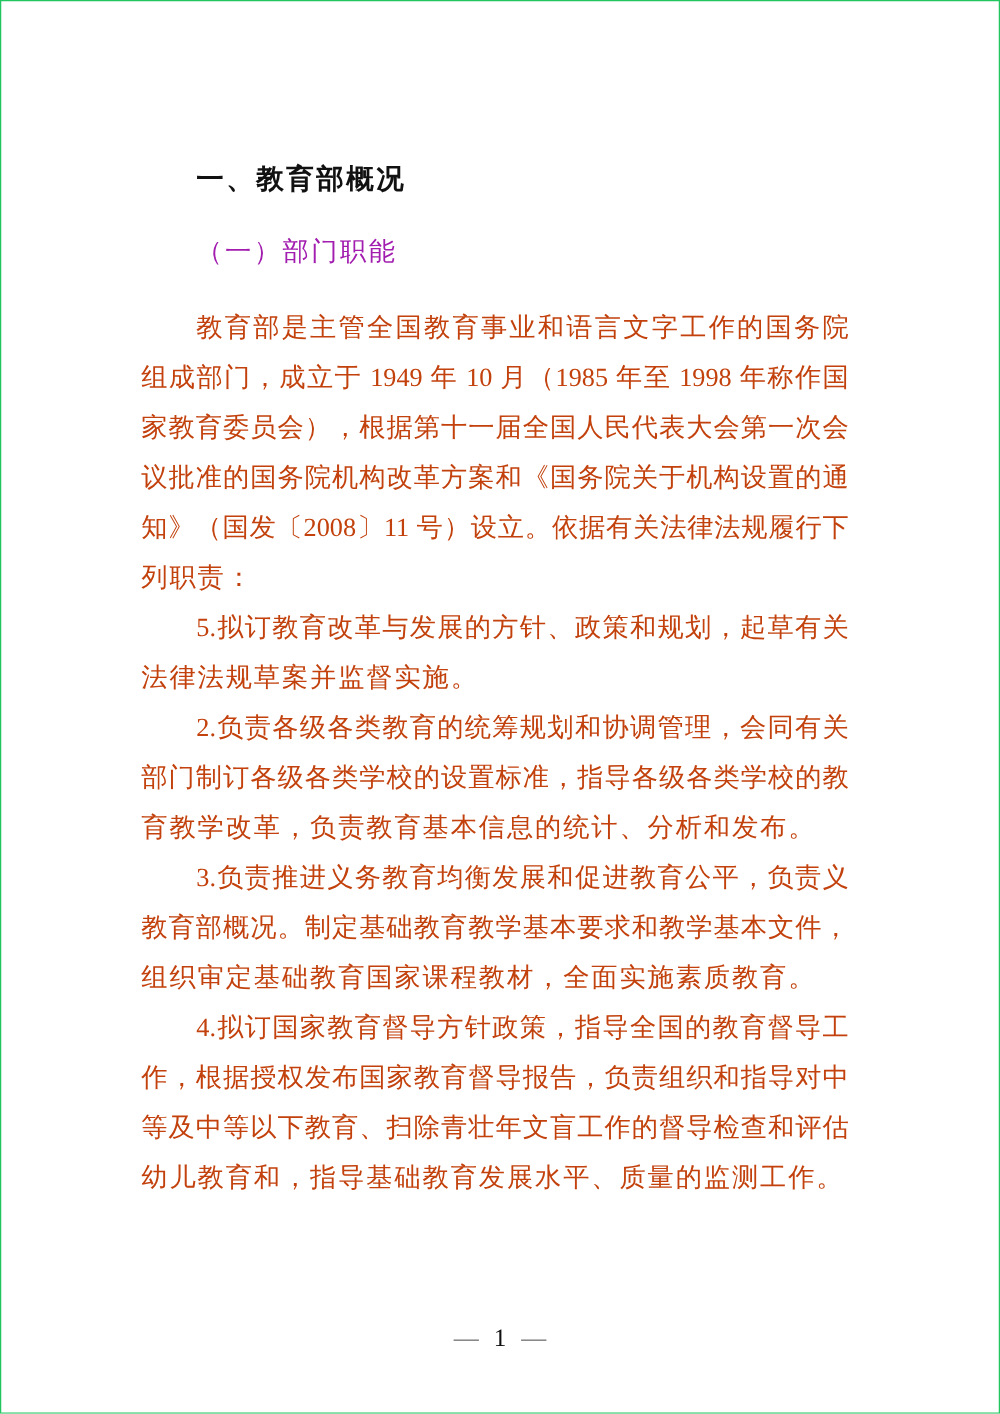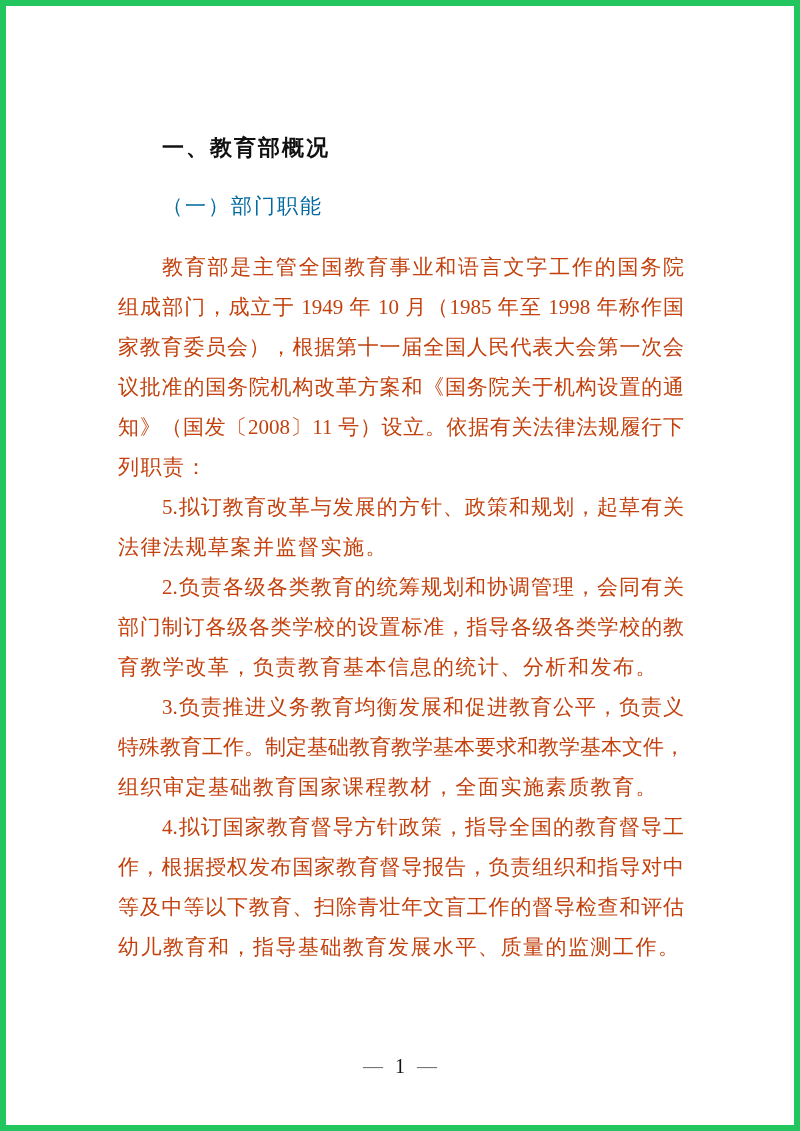--- a/index.html
+++ b/index.html
@@ -6,21 +6,21 @@
     margin: 0;
     padding: 0;
     background: #ffffff;
   }
   .page {
     position: relative;
     width: 800px;
     height: 1131px;
     box-sizing: border-box;
     background: #ffffff;
-    border: 6px solid #22c55e;
+    border: 1px solid #22c55e;
     overflow: hidden;
     font-family: "Liberation Serif", "DejaVu Serif", serif;
     color: #1a1a1a;
   }
   .content {
     position: absolute;
     left: 112px;
     top: 128px;
     width: 566px;
   }
@@ -35,21 +35,21 @@
     color: #111111;
   }
   .doc-subtitle {
     margin: 0 0 28px 0;
     padding-left: 44px;
     font-family: "Liberation Serif", "DejaVu Serif", serif;
     font-weight: 400;
     font-size: 21px;
     line-height: 25px;
     letter-spacing: 2px;
-    color: #0369a1;
+    color: #a21caf;
   }
   .para {
     margin: 0;
     padding: 0;
   }
   .line {
     height: 40px;
     line-height: 40px;
     font-size: 21px;
     color: #c2410c;
@@ -108,21 +108,21 @@
     </div>
 
     <div class="para">
       <div class="line first">2.负责各级各类教育的统筹规划和协调管理，会同有关</div>
       <div class="line">部门制订各级各类学校的设置标准，指导各级各类学校的教</div>
       <div class="line last">育教学改革，负责教育基本信息的统计、分析和发布。</div>
     </div>
 
     <div class="para">
       <div class="line first">3.负责推进义务教育均衡发展和促进教育公平，负责义</div>
-      <div class="line">特殊教育工作。制定基础教育教学基本要求和教学基本文件，</div>
+      <div class="line">教育部概况。制定基础教育教学基本要求和教学基本文件，</div>
       <div class="line last">组织审定基础教育国家课程教材，全面实施素质教育。</div>
     </div>
 
     <div class="para">
       <div class="line first">4.拟订国家教育督导方针政策，指导全国的教育督导工</div>
       <div class="line">作，根据授权发布国家教育督导报告，负责组织和指导对中</div>
       <div class="line">等及中等以下教育、扫除青壮年文盲工作的督导检查和评估</div>
       <div class="line last">幼儿教育和，指导基础教育发展水平、质量的监测工作。</div>
     </div>
 

